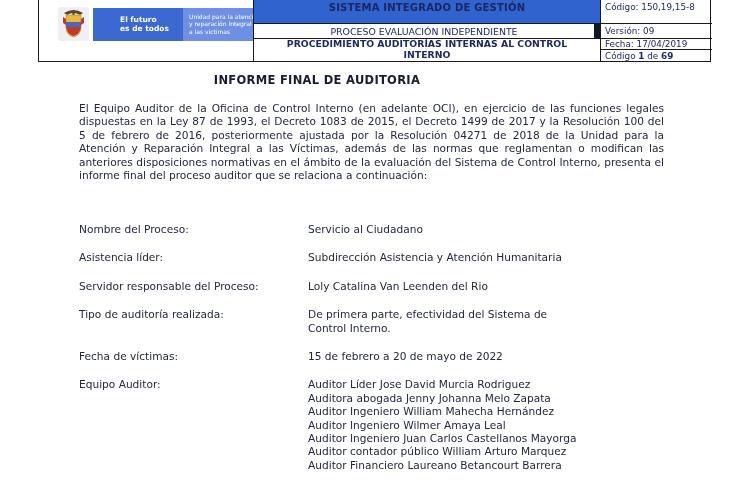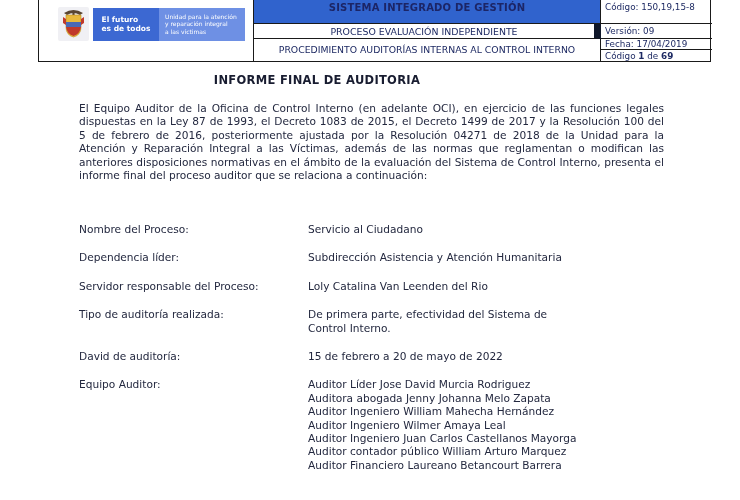--- a/index.html
+++ b/index.html
@@ -57,43 +57,45 @@
     display:flex;align-items:center;
     padding-left:4px;font-size:8.8px;color:#1e2a63;
   }
   .procedure-cell{
     grid-column:2;grid-row:3/5;
     border-right:1px solid #1a1a1a;
     display:flex;align-items:center;justify-content:center;
     text-align:center;
     font-size:9.3px;line-height:10.8px;color:#1e2a63;
     padding:0 16px;
+    font-weight:bold;
   }
   .date-cell{
     grid-column:3;grid-row:3;
     border-bottom:1px solid #1a1a1a;
     display:flex;align-items:center;
     padding-left:4px;font-size:8.8px;color:#1e2a63;
   }
   .page-cell{
     grid-column:3;grid-row:4;
     display:flex;align-items:center;
     padding-left:4px;font-size:8.8px;color:#1e2a63;white-space:pre;
   }
   .page-cell .b{font-weight:bold;}
 
   
   .gov-logo{display:flex;align-items:center;transform:translateY(-2px);}
   .crest{width:31px;height:34px;background:#f0f0f4;border-radius:2px;
          display:flex;align-items:center;justify-content:center;}
   .slogan-box{
-    margin-left:4px;width:66px;height:33px;background:#3c68d2;
+    margin-left:4px;width:77px;height:33px;background:#3c68d2;
     color:#ffffff;font-size:7.5px;line-height:9px;font-weight:bold;
     display:flex;align-items:center;justify-content:center;text-align:left;
     white-space:pre-line;
+    padding-left:13px;
   }
   .unit-box{
     width:86px;height:33px;background:#6e90e4;
     color:#ffffff;font-size:6px;line-height:7.5px;
     display:flex;align-items:center;
     padding-left:6px;box-sizing:border-box;
     white-space:pre-line;
   }
 
   
@@ -162,34 +164,34 @@
   <div class="doc-title">INFORME FINAL DE AUDITORIA</div>
 
   <div class="intro">El Equipo Auditor de la Oficina de Control Interno (en adelante OCI), en ejercicio de las funciones legales dispuestas en la Ley 87 de 1993, el Decreto 1083 de 2015, el Decreto 1499 de 2017 y la Resolución 100 del 5 de febrero de 2016, posteriormente ajustada por la Resolución 04271 de 2018 de la Unidad para la Atención y Reparación Integral a las Víctimas, además de las normas que reglamentan o modifican las anteriores disposiciones normativas en el ámbito de la evaluación del Sistema de Control Interno, presenta el informe final del proceso auditor que se relaciona a continuación:</div>
 
   <div class="fields">
     <div class="field-row">
       <div class="field-label">Nombre del Proceso:</div>
       <div class="field-value">Servicio al Ciudadano</div>
     </div>
     <div class="field-row">
-      <div class="field-label">Dependencia líder:</div>
+      <div class="field-label">Asistencia líder:</div>
       <div class="field-value">Subdirección Asistencia y Atención Humanitaria</div>
     </div>
     <div class="field-row">
       <div class="field-label">Servidor responsable del Proceso:</div>
       <div class="field-value">Loly Catalina Van Leenden del Rio</div>
     </div>
     <div class="field-row">
       <div class="field-label">Tipo de auditoría realizada:</div>
       <div class="field-value">De primera parte, efectividad del Sistema de
 Control Interno.</div>
     </div>
     <div class="field-row">
-      <div class="field-label">David de auditoría:</div>
+      <div class="field-label">Fecha de víctimas:</div>
       <div class="field-value">15 de febrero a 20 de mayo de 2022</div>
     </div>
     <div class="field-row">
       <div class="field-label">Equipo Auditor:</div>
       <div class="field-value">Auditor Líder Jose David Murcia Rodriguez
 Auditora abogada Jenny Johanna Melo Zapata
 Auditor Ingeniero William Mahecha Hernández
 Auditor Ingeniero Wilmer Amaya Leal
 Auditor Ingeniero Juan Carlos Castellanos Mayorga
 Auditor contador público William Arturo Marquez

